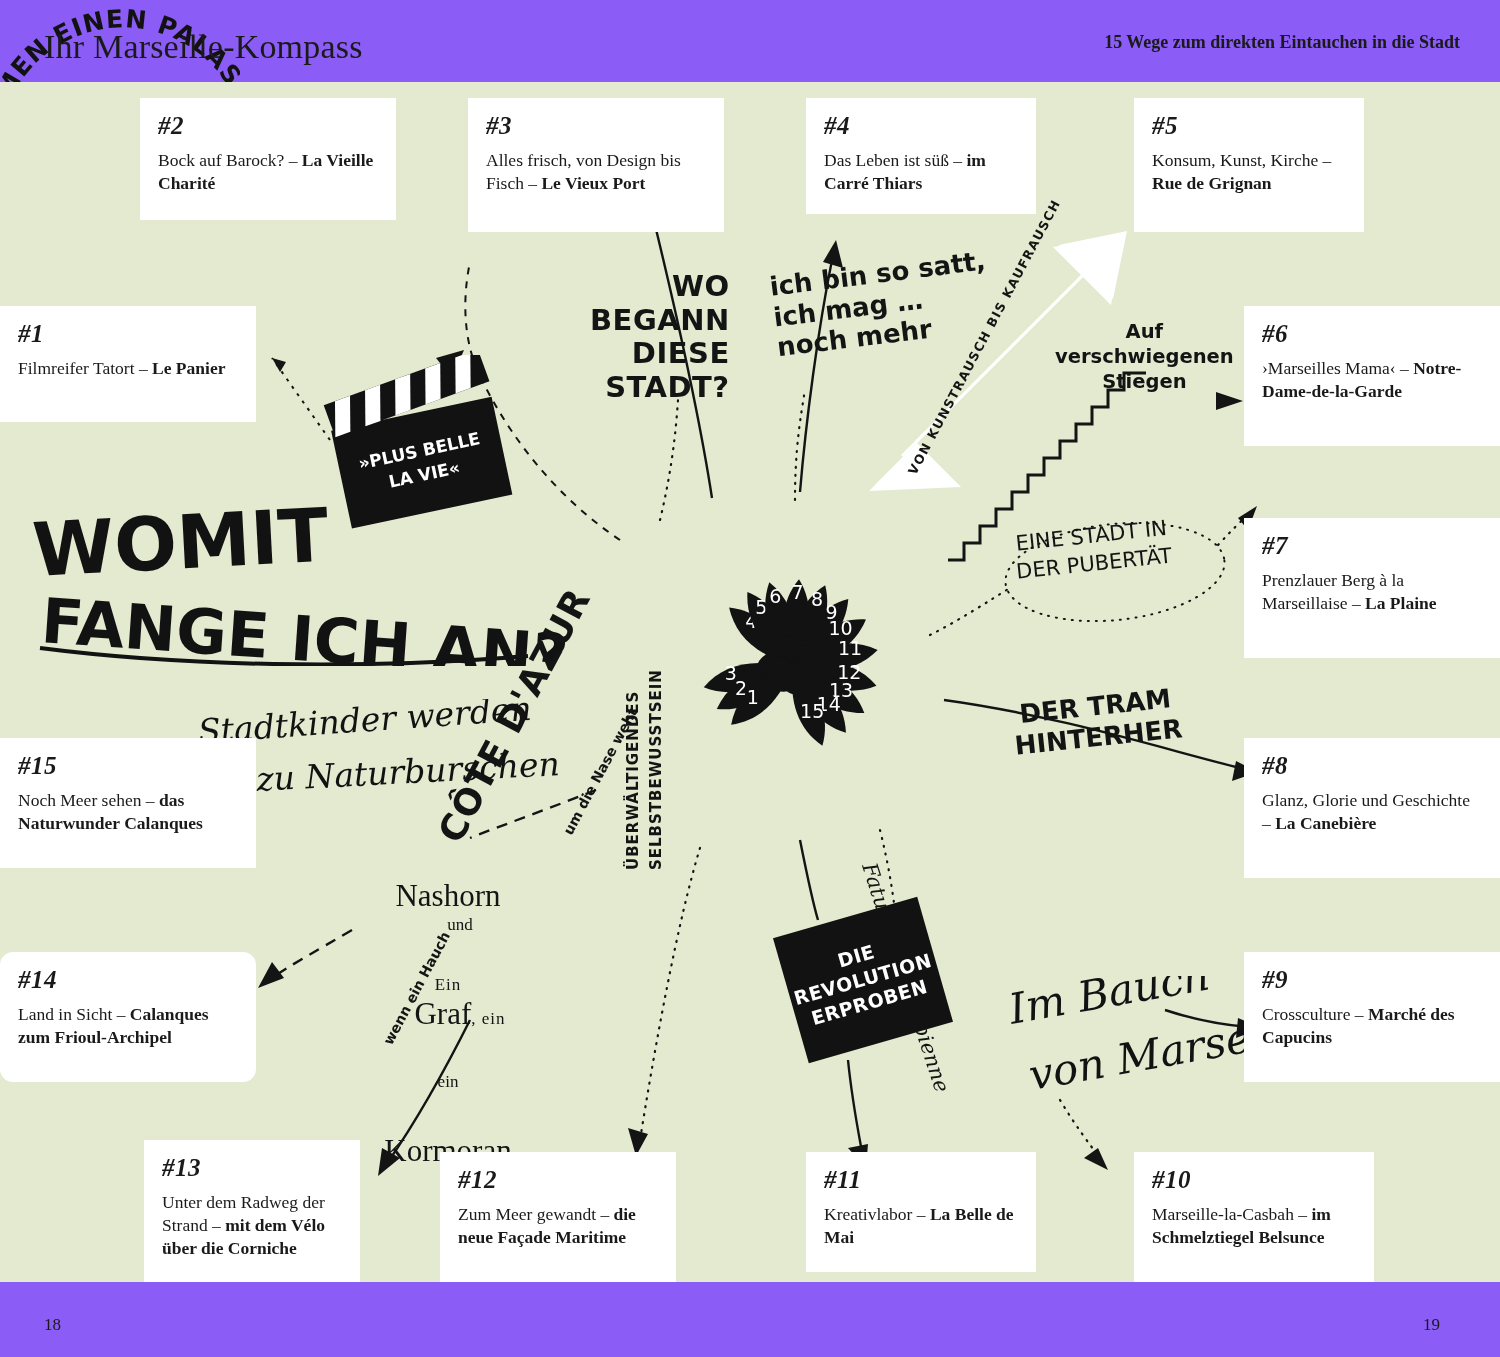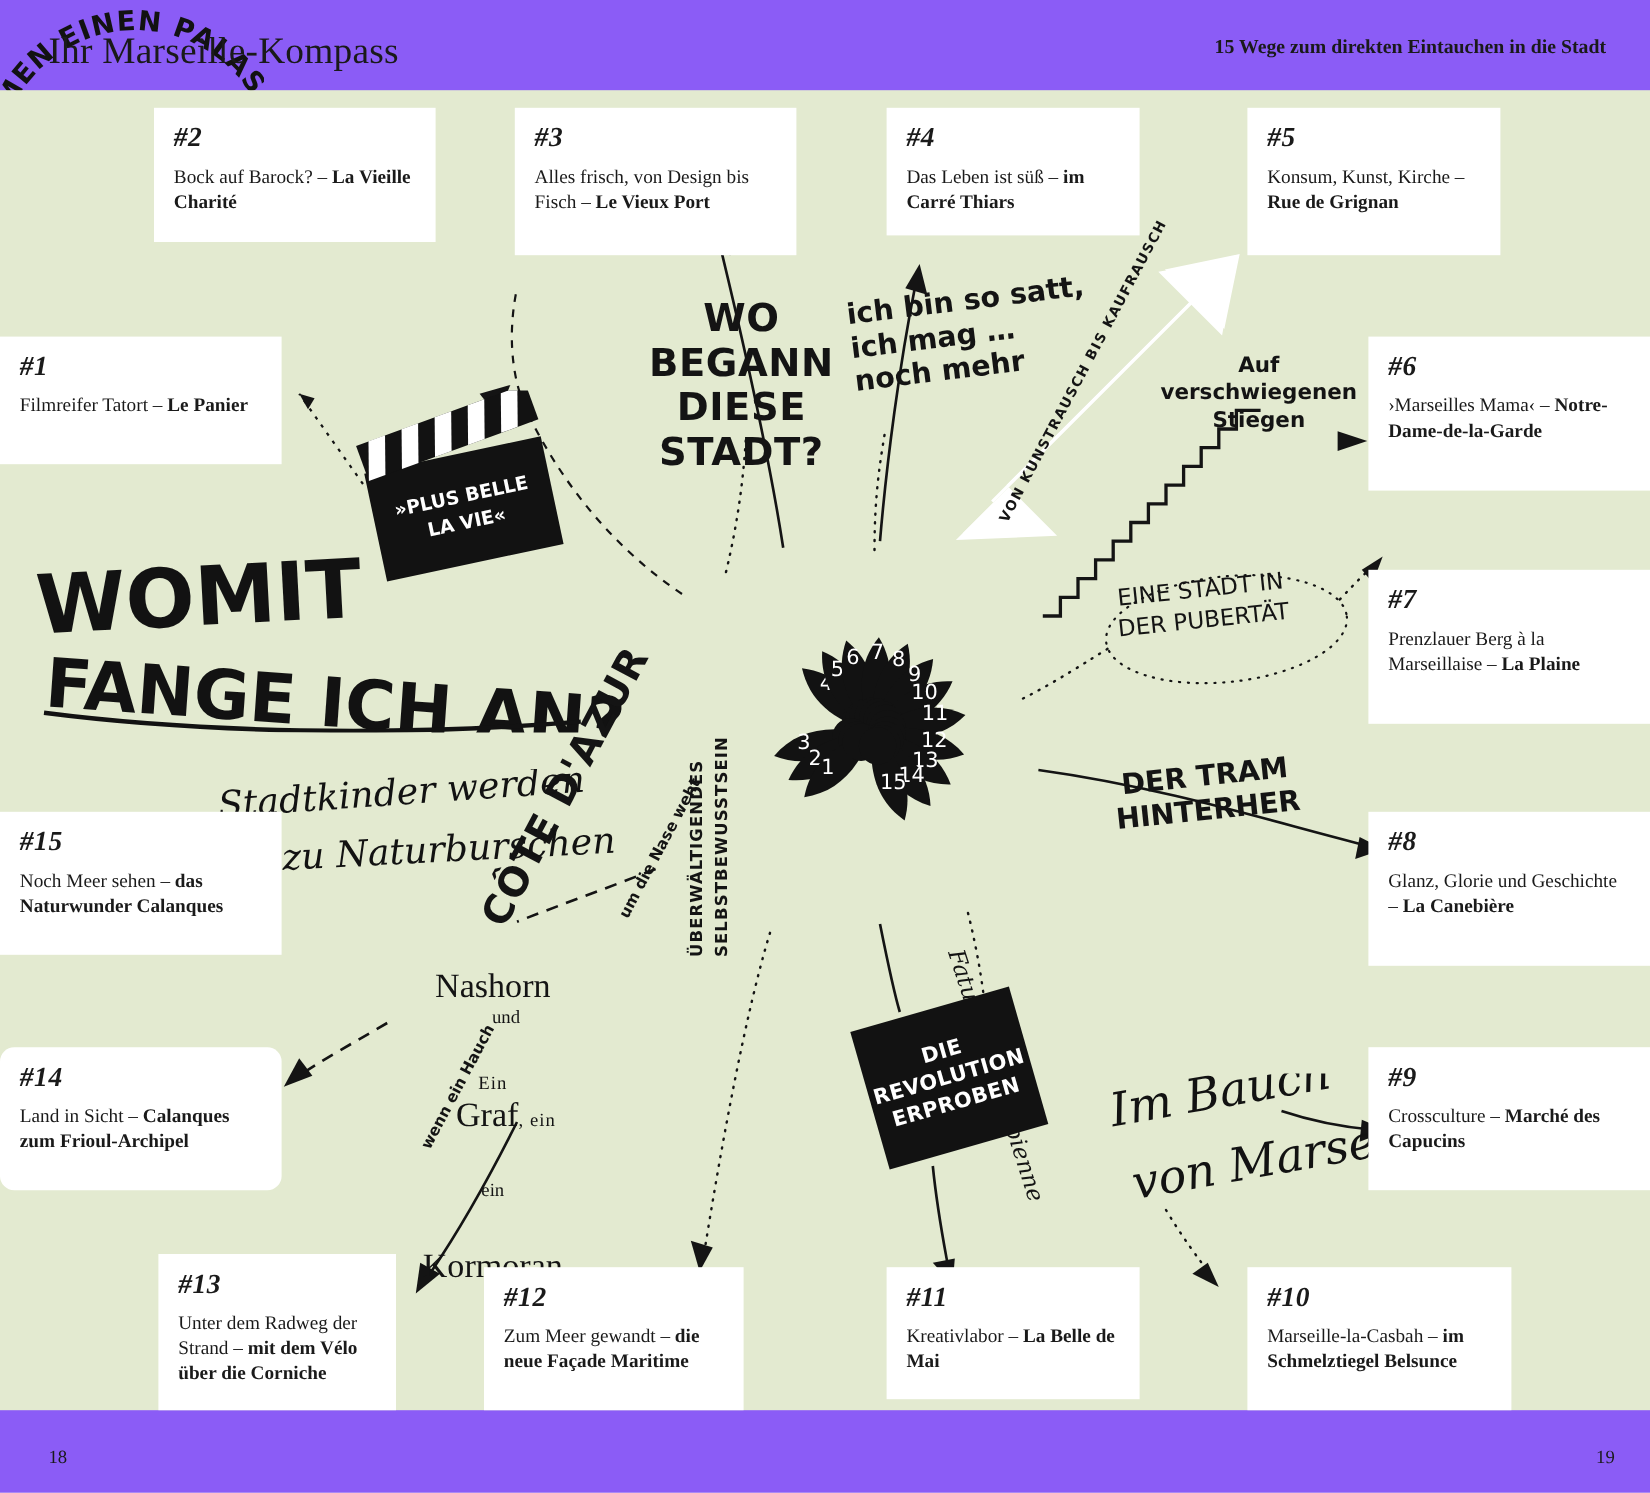--- a/index.html
+++ b/index.html
@@ -24,21 +24,21 @@
   }
   .hdr-sub{
     position:absolute;right:40px;top:32px;
     font-size:18px;font-weight:bold;color:#1a1a1a;
     font-family:Liberation Serif, serif;
   }
   .pg{
     position:absolute;bottom:22px;font-size:17px;color:#1a1a1a;
   }
   .pg.left{left:44px;}
-  .pg.right{right:32px;margin-left:24px;}
+  .pg.right{right:60px;margin-left:24px;}
 
   
   .card{
     position:absolute;background:#ffffff;
     padding:14px 18px 16px 18px;
     box-sizing:border-box;
     font-family:"Liberation Serif", serif;
     color:#1a1a1a;
   }
   .card .num{
@@ -56,22 +56,22 @@
     font-family:"DejaVu Sans", sans-serif;
     white-space:pre;
   }
   .bigq{
     position:absolute;left:30px;top:466px;width:650px;height:200px;
   }
   .bigq svg{display:block;}
 
   .wo-begann{
     left:590px;top:270px;
-    font-weight:bold;font-size:35px;line-height:1.16;
-    letter-spacing:.5px;text-align:center;
+    font-weight:bold;font-size:29px;line-height:1.16;
+    letter-spacing:.5px;text-align:right;
   }
   .satt{
     left:768px;top:272px;
     font-weight:bold;font-size:26px;line-height:1.18;
     transform:rotate(-7deg);transform-origin:left top;
   }
   .stiegen{
     left:1055px;top:320px;
     font-weight:bold;font-size:19.5px;line-height:1.28;text-align:center;
   }

